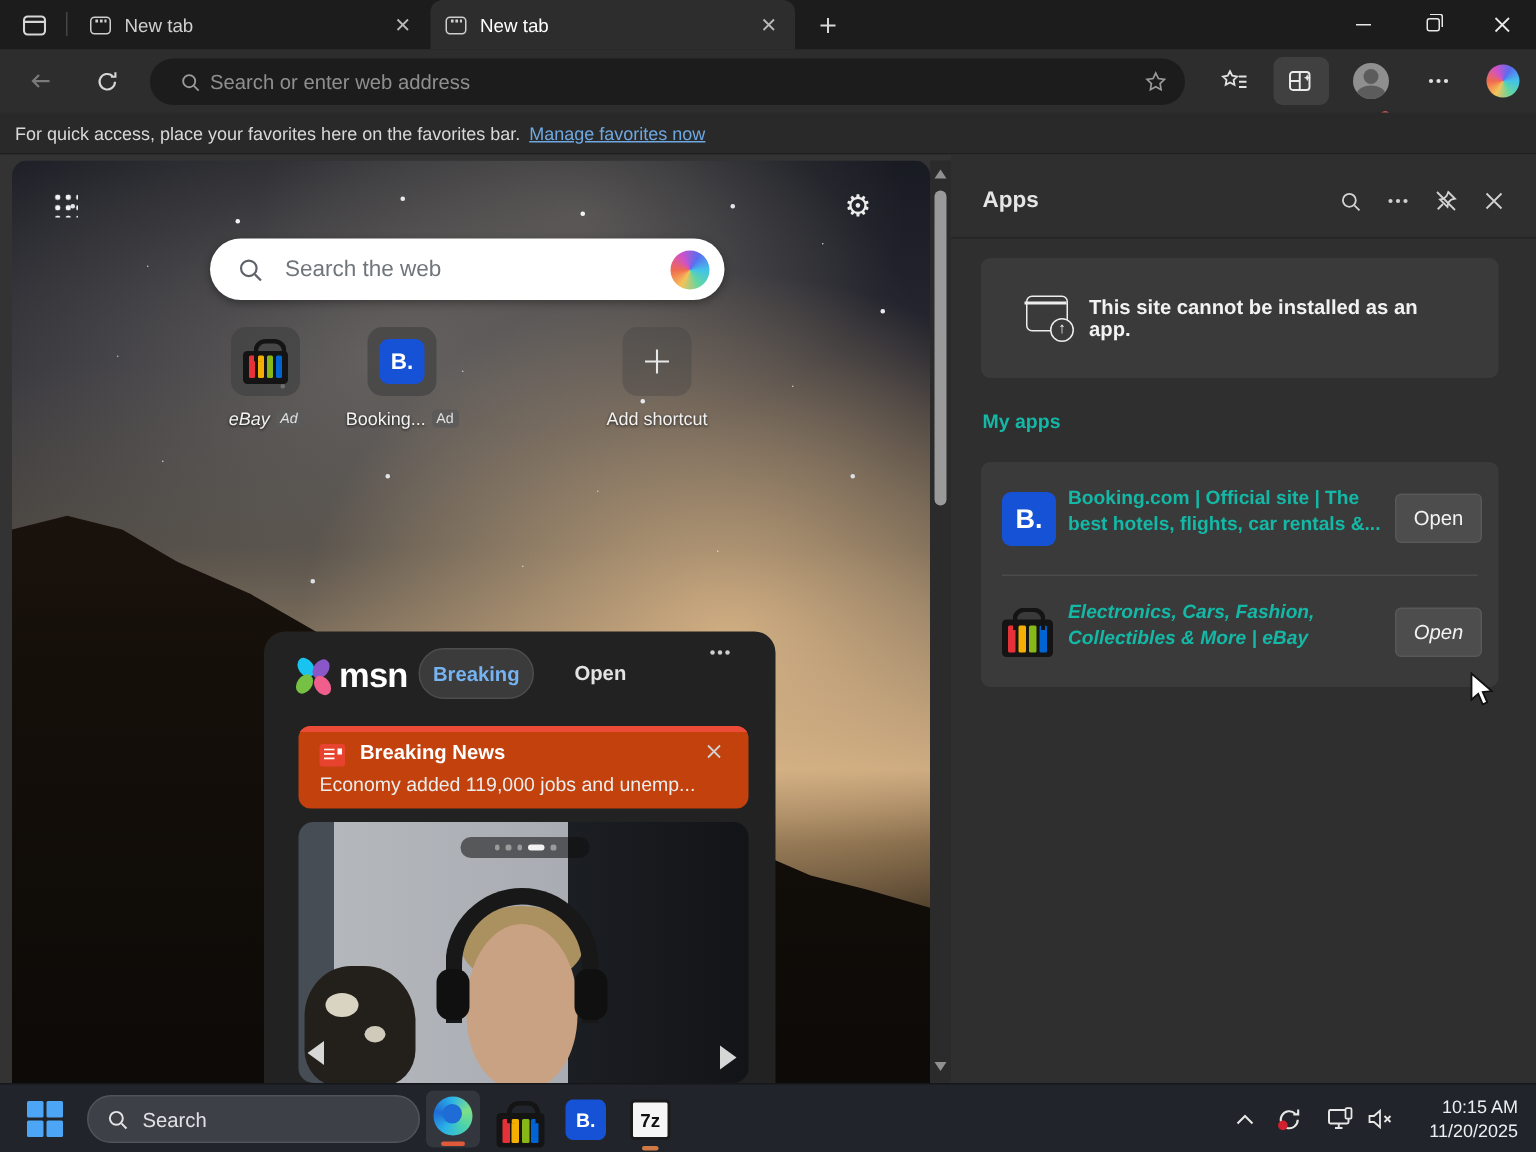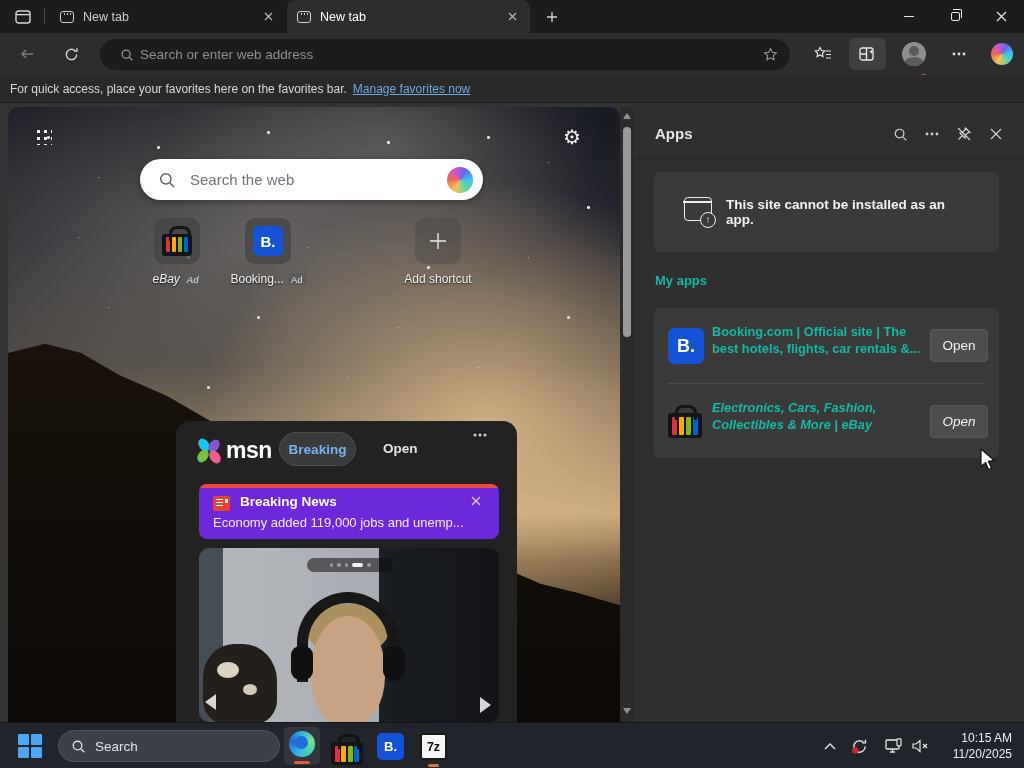--- a/index.html
+++ b/index.html
@@ -105,21 +105,21 @@
   .msn-b1 { left:1px; top:0; background:#19c3f0; transform:rotate(-35deg); }
   .msn-b2 { left:0; top:11px; background:#76c043; transform:rotate(35deg); height:11px;}
   .msn-b3 { left:11px; top:1px; background:#8a57c9; transform:rotate(35deg); }
   .msn-b4 { left:12px; top:12px; background:#f05e8d; transform:rotate(-35deg); height:11px;}
   .msn-text { color:#fff; font-size:23px; font-weight:bold; letter-spacing:-0.5px; }
   .feed-tab-discover { position:absolute; left:103px; top:11px; width:77px; height:34px; background:#3b3b3b; border:1px solid #4d4d4d;
       border-radius:17px; color:#76b3f2; font-size:13.5px; font-weight:bold; display:flex; align-items:center; justify-content:center;}
   .feed-tab-news { position:absolute; left:207px; top:20px; color:#e3e3e3; font-size:13.5px; font-weight:600; }
   .feed-more { position:absolute; left:296px; top:12px; color:#cfcfcf; font-size:16px; letter-spacing:1px; }
 
-  .breaking-card { position:absolute; left:23px; top:63px; width:300px; height:55px; background:#6d28d9; border-radius:8px; overflow:hidden; }
+  .breaking-card { position:absolute; left:23px; top:63px; width:300px; height:55px; background:#c2410c; border-radius:8px; overflow:hidden; }
   .breaking-bar { position:absolute; left:0; top:0; width:100%; height:4px; background:#ec4b38; }
   .breaking-icon { position:absolute; left:14px; top:12px; width:17px; height:15px; background:#e8432e; border-radius:2px; }
   .breaking-icon::before { content:""; position:absolute; left:2.5px; top:3px; width:7px; height:9px;
       background-image:linear-gradient(#fff 1.4px, transparent 1.4px); background-size:7px 3px; }
   .breaking-icon::after { content:""; position:absolute; right:2.5px; top:3px; width:3px; height:4px; background:#fff; }
   .breaking-title { position:absolute; left:41px; top:10px; color:#fff; font-size:13.5px; font-weight:bold; }
   .breaking-close { position:absolute; left:268px; top:8px; width:18px; height:18px; color:#d2d2d2; display:flex; align-items:center; justify-content:center;}
   .breaking-text { position:absolute; left:14px; top:31px; color:#ededed; font-size:13px; white-space:nowrap; }
 
   .news-photo { position:absolute; left:23px; top:127px; width:300px; height:174px; border-radius:10px; overflow:hidden;

